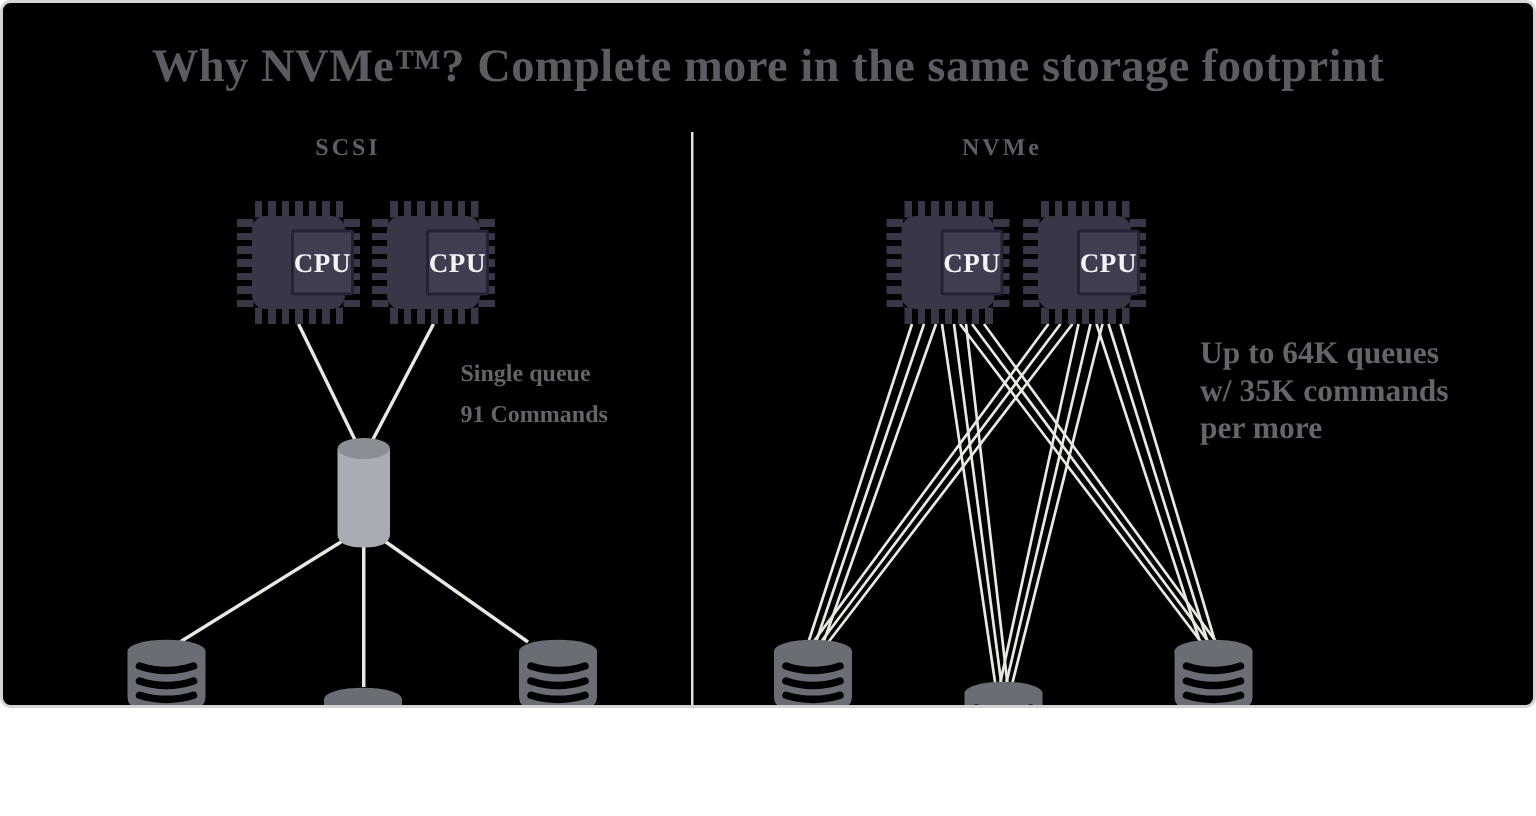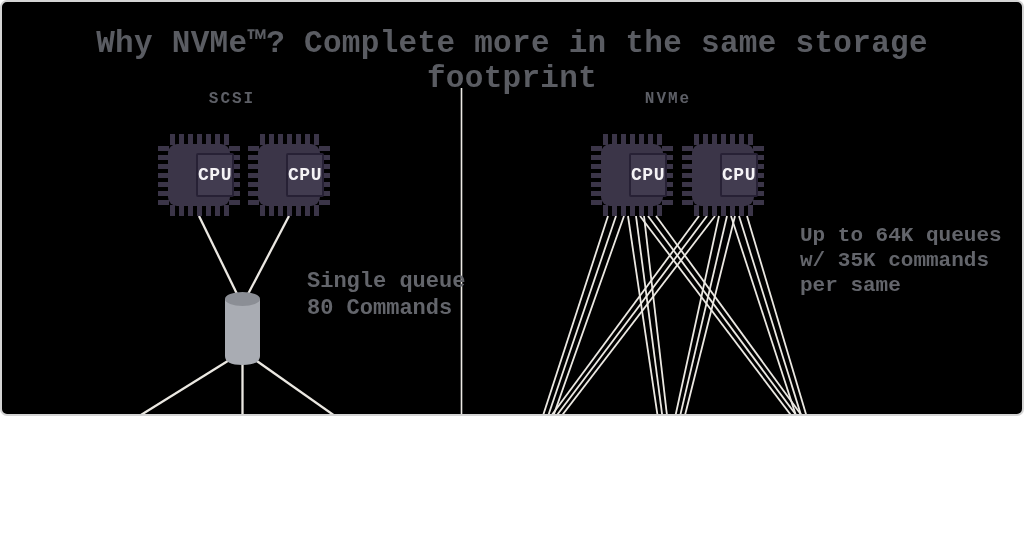--- a/index.html
+++ b/index.html
@@ -1,32 +1,32 @@
 <!DOCTYPE html>
 <html><head>
 <meta charset="utf-8">
 <style>
   html,body{margin:0;padding:0;background:#fff;}
   .frame{
-    position:relative; width:1024px; height:416px; box-sizing:border-box;
+    position:relative; width:1024px; height:472px; box-sizing:border-box;
     background:#000; border:2px solid #d4d4d4; border-radius:7px; overflow:hidden;
-    font-family:Liberation Mono, monospace;
+    font-family:Liberation Serif, serif;
   }
   .title{
     position:absolute; top:24px; left:0; width:100%; text-align:center;
     color:#5a5c62; font-size:31px; font-weight:bold; letter-spacing:.3px;
   }
   .panel-label{
     position:absolute; top:88px; width:200px; text-align:center;
     color:#5d5f66; font-size:16px; font-weight:bold; letter-spacing:2px;
   }
   .panel-label.scsi{left:130px;}
   .panel-label.nvme{left:566px;}
   .annotation{position:absolute; color:#63656b; font-weight:bold;}
-  .annotation.scsi{left:305px; top:234px; font-size:22px; line-height:27px;margin-top:32px;}
+  .annotation.scsi{left:305px; top:234px; font-size:16px; line-height:27px;}
   .annotation.nvme{left:798px; top:221px; font-size:21px; line-height:25px;}
   .diagram-svg{position:absolute; left:0; top:0;}
 
   
   .chip{position:absolute; width:82px; height:82px;}
   .chip .pins{position:absolute; background:repeating-linear-gradient(90deg,#3b3548 0 5px,transparent 5px 9px);}
   .chip .pins.t{left:12px; top:0; width:59px; height:11px;}
   .chip .pins.b{left:12px; bottom:0; width:59px; height:11px;}
   .chip .pins.l,.chip .pins.r{background:repeating-linear-gradient(180deg,#3b3548 0 5px,transparent 5px 9px);}
   .chip .pins.l{top:12px; left:0; width:11px; height:59px;}
@@ -155,21 +155,21 @@
     <div class="pins r"></div>
     <div class="body">
       <div class="inner">
           <span>CPU</span>
         </div>
     </div>
   </div>
 
   <div class="annotation scsi">
     <div>Single queue</div>
-    <div>80 Commands</div>
+    <div>91 Commands</div>
   </div>
   <div class="annotation nvme">
     <div>Up to 64K queues</div>
     <div>w/ 35K commands</div>
-    <div>per same</div>
+    <div>per more</div>
   </div>
 
 </div>
 
 </body></html>

